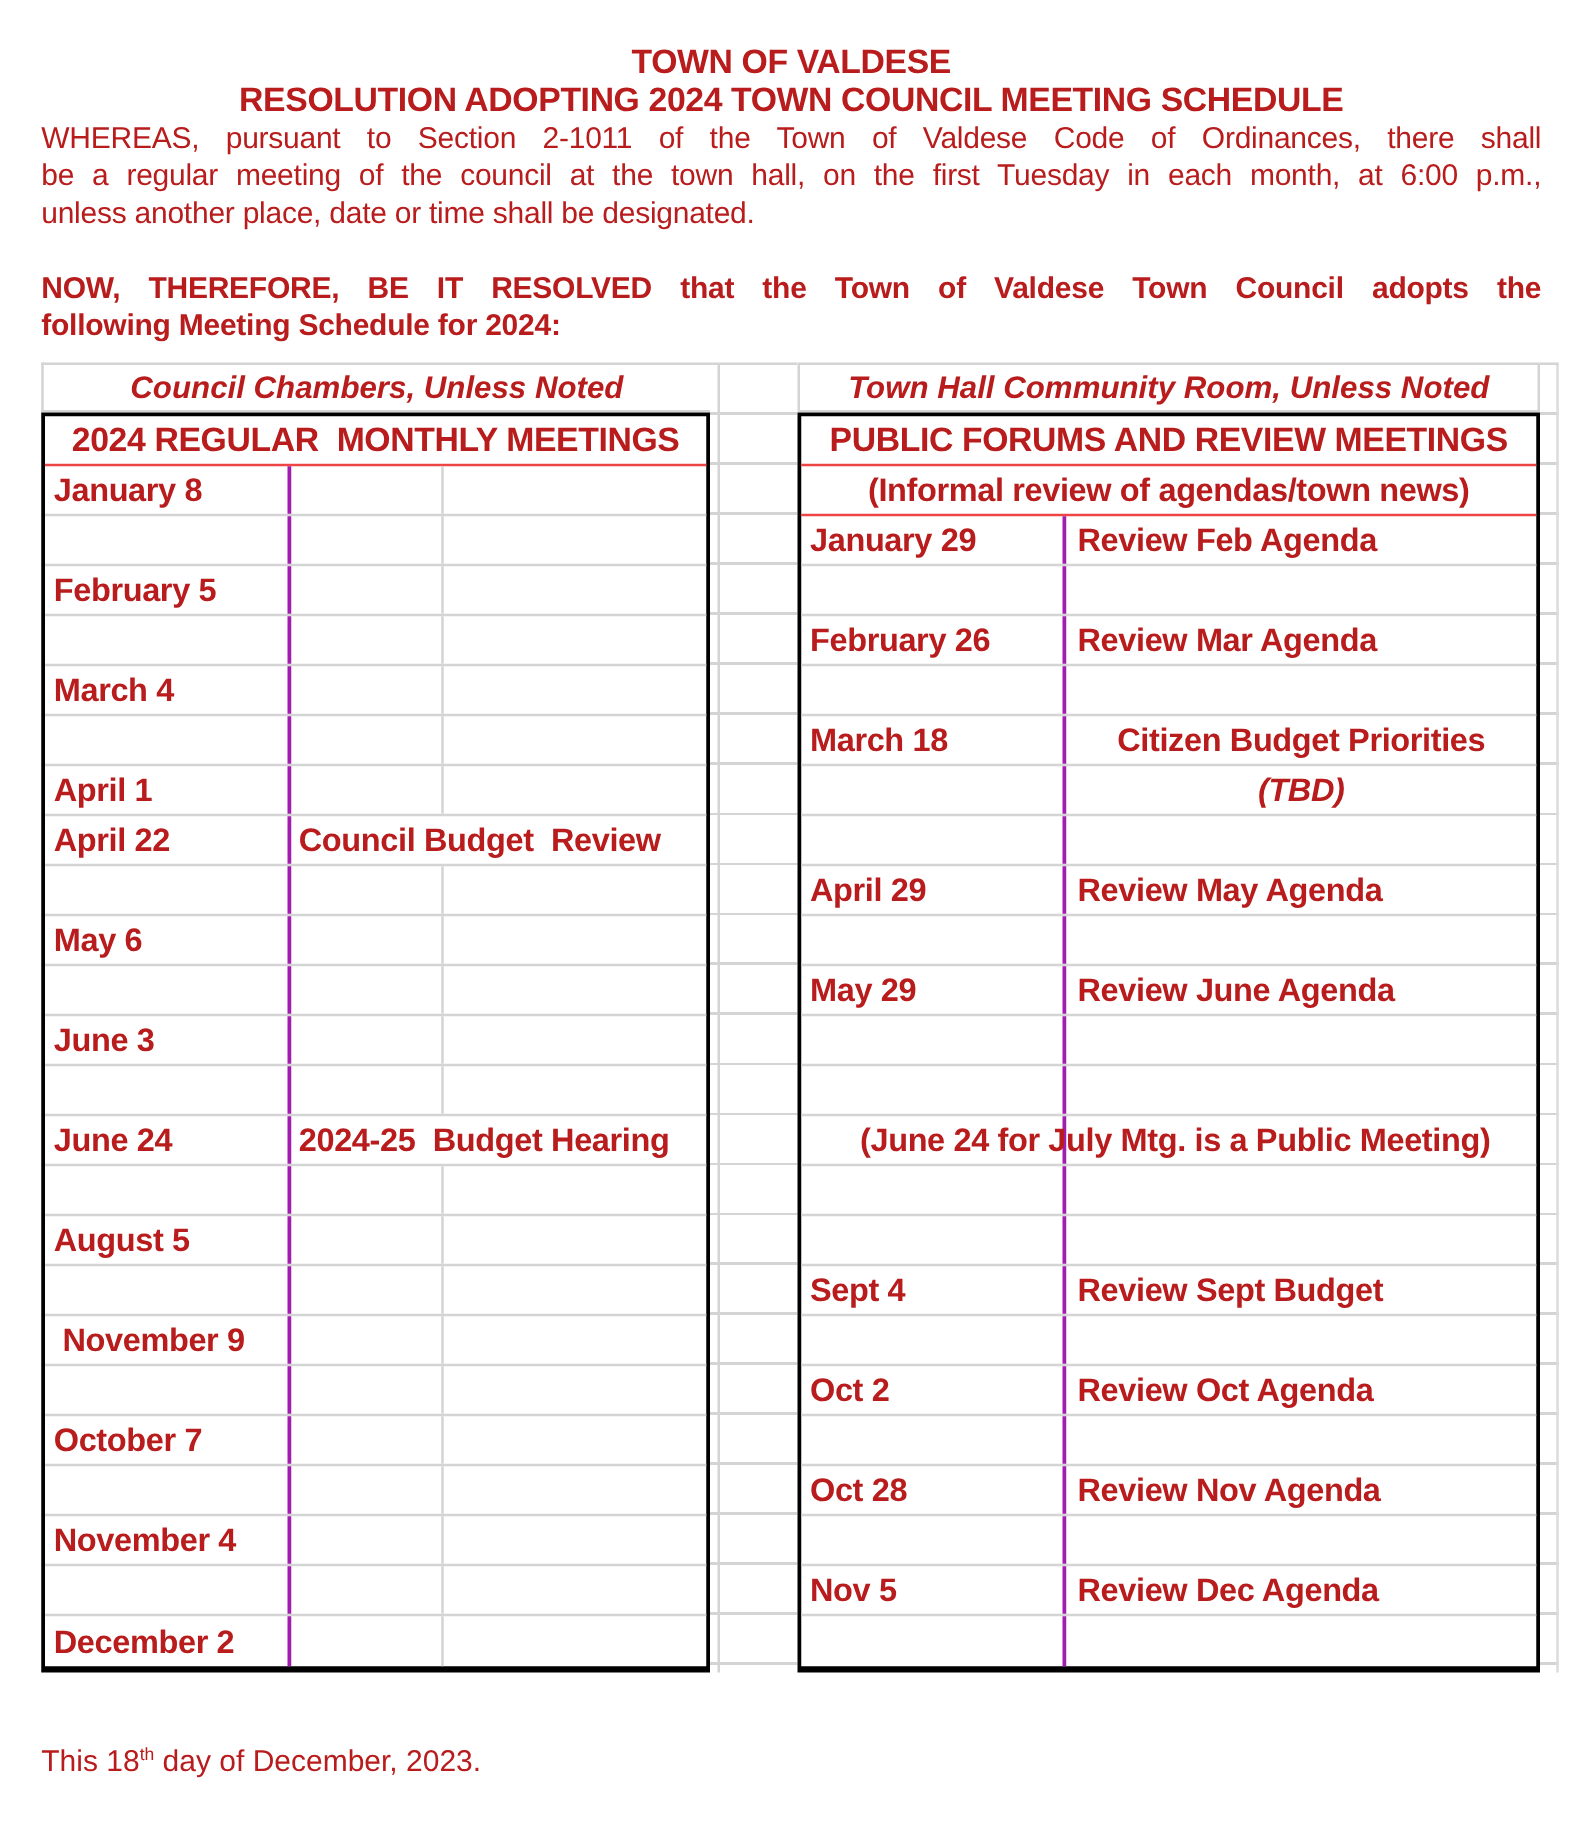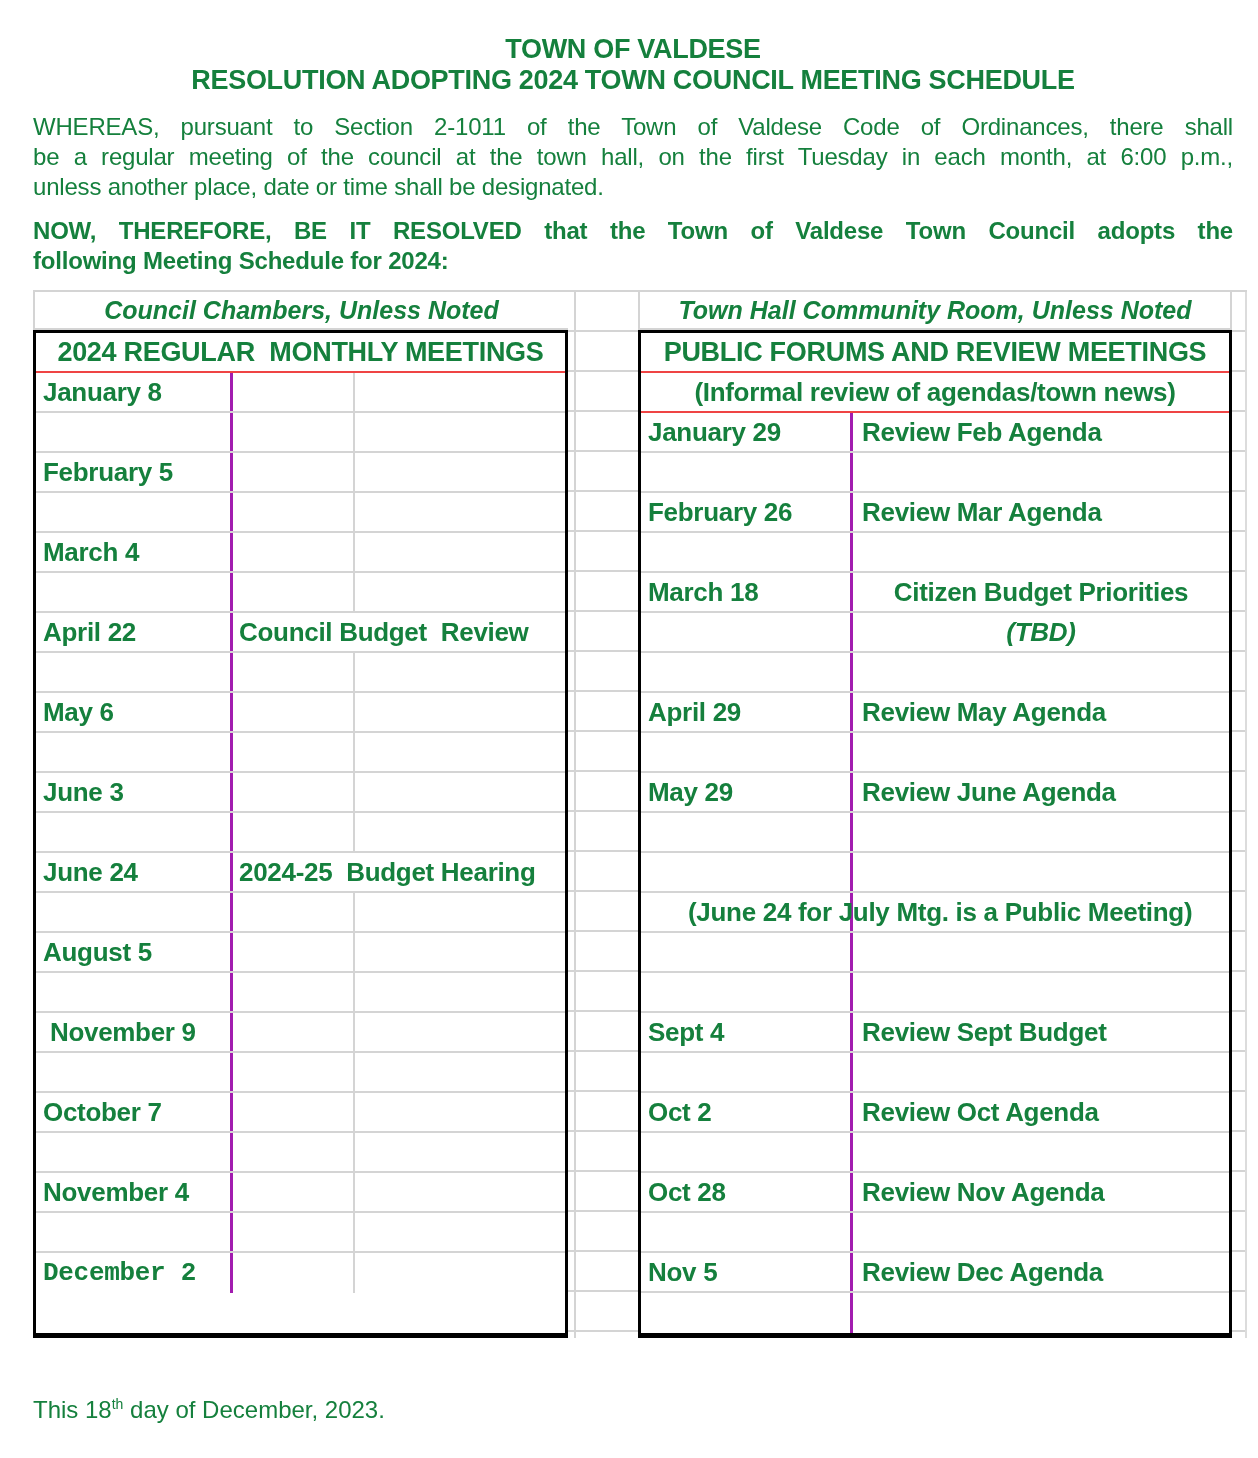--- a/index.html
+++ b/index.html
@@ -2,21 +2,21 @@
 <html><head>
 <meta charset="utf-8">
 <style>
   html,body { margin:0; padding:0; background:#ffffff; }
   .page {
     position: relative;
     width: 1258px;
     height: 1458px;
     background: #ffffff;
     font-family: "Liberation Sans", "DejaVu Sans", sans-serif;
-    color: #15803d;
+    color: #b91c1c;
     overflow: hidden;
   }
 
   
   .title-block {
     position: absolute;
     left: 33px; top: 34px;
     width: 1200px;
     text-align: center;
     font-weight: bold;
@@ -29,21 +29,21 @@
   .para {
     position: absolute;
     left: 33px;
     width: 1200px;
     font-size: 24px;
     line-height: 30px;
     letter-spacing: -0.2px;
   }
   .para .jline { text-align: justify; text-align-last: justify; }
   .para .jline:last-child { text-align-last: left; }
-  .para-whereas  { top: 96px; margin-top: 16px; }
+  .para-whereas  { top: 96px; }
   .para-resolved { top: 216px; font-weight: bold; }
 
   
   .band {
     position: absolute;
     top: 290px; height: 40px;
     box-sizing: border-box;
     border-top: 2px solid #d4d4d4;
     border-bottom: 2px solid #d4d4d4;
     display: flex; align-items: center; justify-content: center;
@@ -96,21 +96,21 @@
   }
   .tbl-subheader { font-size: 26px; }
 
   .row {
     display: grid;
     height: 40px;
     box-sizing: border-box;
     border-bottom: 2px solid #d4d4d4;
     position: relative;
   }
-  .rows-wrap .row:last-child { border-bottom: none; font-family: Liberation Mono, monospace; }
+  .rows-wrap .row:last-child { border-bottom: none; }
   .lrow { grid-template-columns: 197px 120px 1fr; }
   .rrow { grid-template-columns: 212px 1fr; }
 
   .cell {
     box-sizing: border-box;
     display: flex; align-items: center;
     white-space: pre;
     overflow: visible;
   }
   .c-date  { grid-column: 1; border-right: 3px solid #a21caf; padding-left: 7px; }
@@ -195,20 +195,25 @@
           <div class="cell c-date">March 4</div>
           <div class="cell c2"></div>
           <div class="cell c-fill3"></div>
         </div>
         <div class="row lrow">
           <div class="cell c-date"></div>
           <div class="cell c2"></div>
           <div class="cell c-fill3"></div>
         </div>
         <div class="row lrow">
+          <div class="cell c-date">April 1</div>
+          <div class="cell c2"></div>
+          <div class="cell c-fill3"></div>
+        </div>
+        <div class="row lrow">
           <div class="cell c-date">April 22</div>
           <div class="cell c-note">Council Budget  Review</div>
         </div>
         <div class="row lrow">
           <div class="cell c-date"></div>
           <div class="cell c2"></div>
           <div class="cell c-fill3"></div>
         </div>
         <div class="row lrow">
           <div class="cell c-date">May 6</div>

